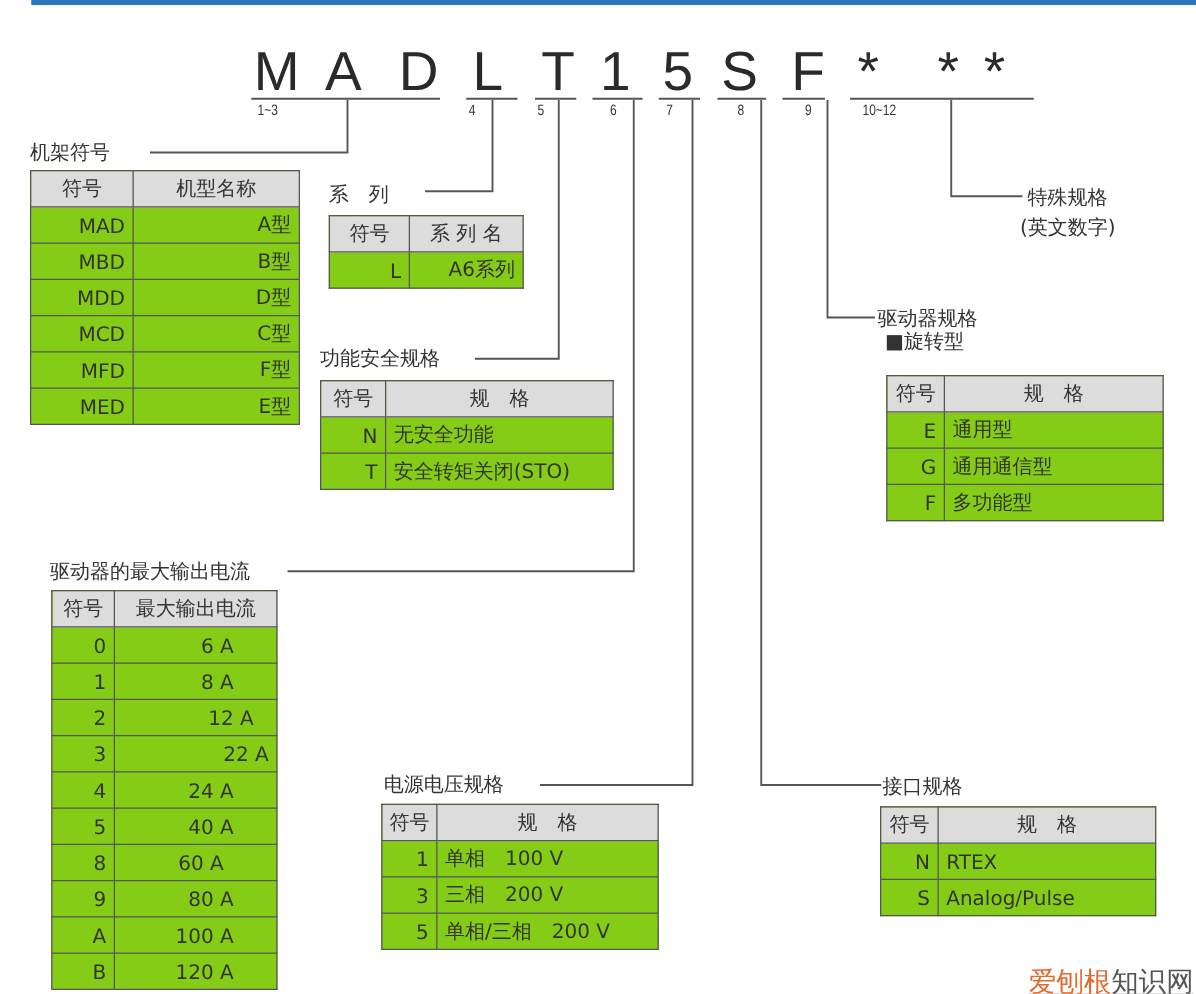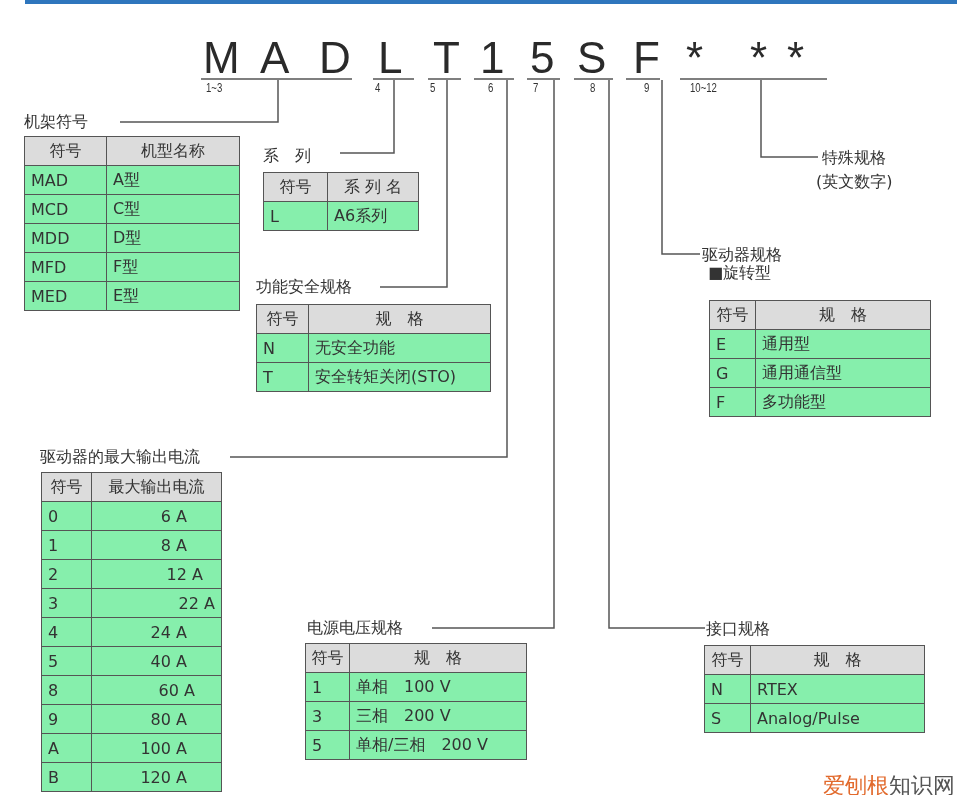--- a/index.html
+++ b/index.html
@@ -3,24 +3,24 @@
 <meta charset="utf-8">
 <style>
   * { box-sizing: border-box; margin: 0; padding: 0; }
   html, body { width: 957px; height: 795px; background: #ffffff; overflow: hidden; }
   body { position: relative; font-family: "DejaVu Sans", "Liberation Sans", sans-serif; color: #333333; }
   .topbar { position: absolute; left: 25px; top: 0; width: 932px; height: 4px; background: #2e76bd; }
   .lines { position: absolute; left: 0; top: 0; width: 957px; height: 795px; }
   .code-char { position: absolute; top: 36px; font-family: "Liberation Sans", sans-serif; font-size: 44px; line-height: 44px; color: #2a2a2a; }
   .pos-label { position: absolute; top: 82px; font-family: "Liberation Sans", sans-serif; font-size: 12px; line-height: 12px; color: #333; transform: scaleX(0.8); transform-origin: left; }
   .section-title { position: absolute; font-size: 16px; line-height: 18px; color: #333; white-space: nowrap; }
-  table.spec { position: absolute; border-collapse: collapse; font-size: 16px; color: #333; background: #86efac; }
+  table.spec { position: absolute; border-collapse: collapse; font-size: 16px; color: #333; background: #84cc16; }
   table.spec td, table.spec th { border: 1.5px solid #555; height: 29px; padding: 0 6px; white-space: nowrap; font-weight: normal; }
   table.spec th { background: #dcdcdc; text-align: center; }
-  .c { text-align: left; margin-left: 24px; }
+  .c { text-align: right; margin-left: 24px; }
   .l { text-align: left; }
   .r { text-align: right; }
   .watermark { position: absolute; left: 823px; top: 771px; font-size: 22px; white-space: nowrap; text-decoration: underline; }
   .wm-a { color: #e26a2c; }
   .wm-b { color: #555; }
 </style>
 </head>
 <body>
 
 <div class="topbar"></div>
@@ -84,28 +84,32 @@
   <tbody>
       <tr>
     <th style="width:82px">符号</th>
     <th>机型名称</th>
   </tr>
   <tr>
         <td class="c">MAD</td>
         <td class="c">A型</td>
       </tr>
   <tr>
+        <td class="c">MBD</td>
+        <td class="c">B型</td>
+      </tr>
+  <tr>
+        <td class="c">MDD</td>
+        <td class="c">D型</td>
+      </tr>
+  <tr>
         <td class="c">MCD</td>
         <td class="c">C型</td>
       </tr>
   <tr>
-        <td class="c">MDD</td>
-        <td class="c">D型</td>
-      </tr>
-  <tr>
         <td class="c">MFD</td>
         <td class="c">F型</td>
       </tr>
   <tr>
         <td class="c">MED</td>
         <td class="c">E型</td>
       </tr>
 </tbody>
   </table>
 
@@ -167,21 +171,21 @@
   <tr>
         <td class="c">4</td>
         <td class="r" style="padding-right:34px">24 A</td>
       </tr>
   <tr>
         <td class="c">5</td>
         <td class="r" style="padding-right:34px">40 A</td>
       </tr>
   <tr>
         <td class="c">8</td>
-        <td class="r" style="padding-right:26px">60 A</td>
+        <td class="r" style="padding-right:42px">60 A</td>
       </tr>
   <tr>
         <td class="c">9</td>
         <td class="r" style="padding-right:34px">80 A</td>
       </tr>
   <tr>
         <td class="c">A</td>
         <td class="r" style="padding-right:34px">100 A</td>
       </tr>
   <tr>

